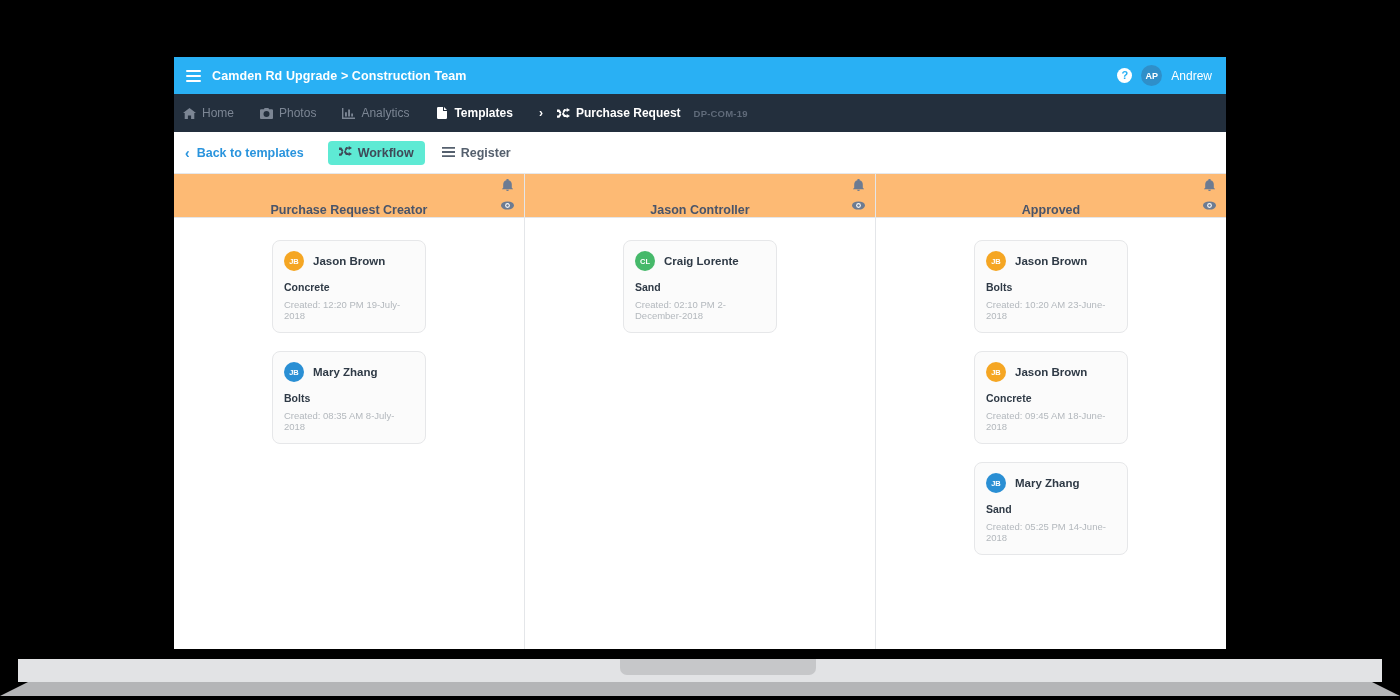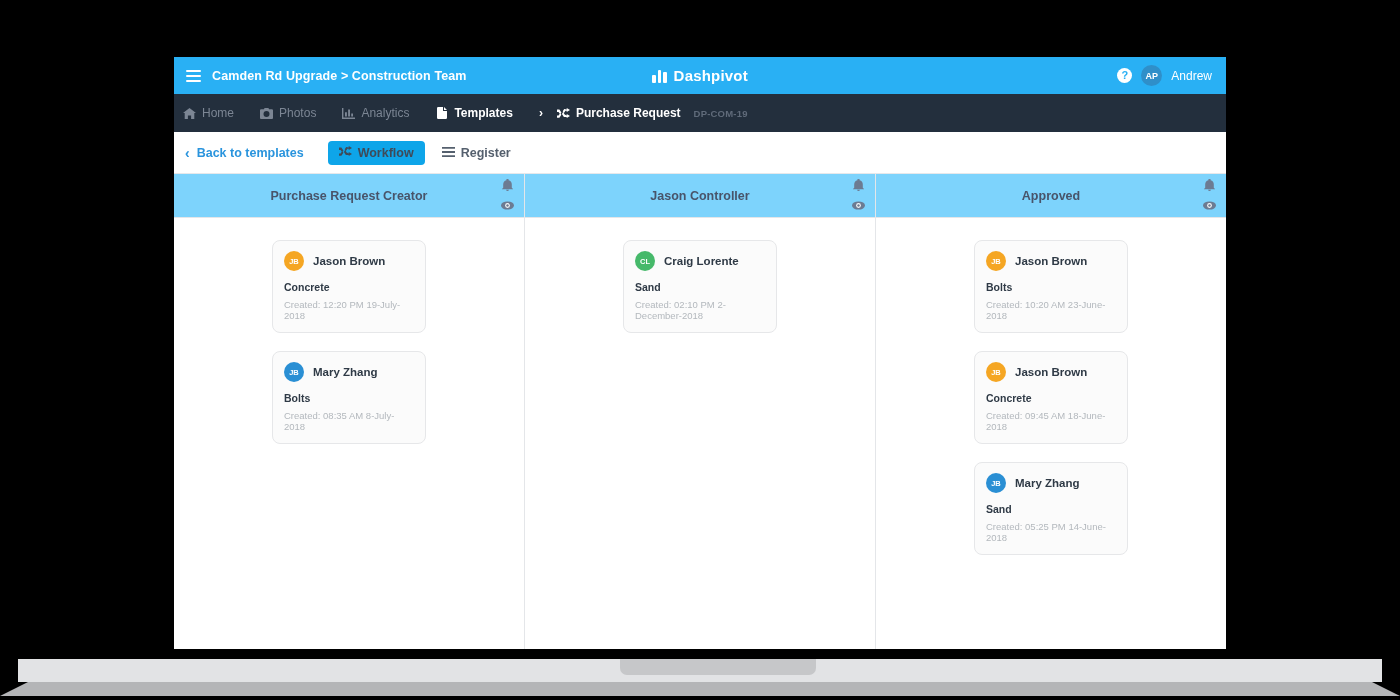--- a/index.html
+++ b/index.html
@@ -131,21 +131,21 @@
     color: #2a94dd; font-size: 12.5px; font-weight: bold;
     cursor: pointer; margin-right: 24px;
   }
   #back-link .chev { font-size: 14px; line-height: 1; }
   .view-tab {
     display: flex; align-items: center; gap: 6px;
     font-size: 12.5px; font-weight: bold; color: #55606e;
     padding: 5px 11px; border-radius: 4px; cursor: pointer;
     margin-right: 6px; white-space: nowrap;
   }
-  .view-tab.active { background: #0ea5e9; color: #3f4a58; }
+  .view-tab.active { background: #5eead4; color: #3f4a58; }
   #toolbar-right { margin-left: auto; display: flex; align-items: stretch; height: 100%; }
   #edit-template-btn {
     display: flex; align-items: center; gap: 7px;
     font-size: 12.5px; color: #4c5866; font-weight: bold;
     padding: 0 17px; cursor: pointer;
   }
   #add-form-btn {
     display: flex; align-items: center; justify-content: center;
     background: #5ab963; color: #ffffff;
     font-size: 12.5px; font-weight: bold;
@@ -156,23 +156,23 @@
   #board { flex: 1 1 auto; display: flex; min-height: 0; }
   .board-col {
     flex: 1 1 0; min-width: 0;
     display: flex; flex-direction: column;
     border-right: 1px solid #e4e6e9;
     background: #ffffff;
   }
   .board-col:last-child { border-right: none; }
   .col-head {
     height: 44px; flex: 0 0 44px;
-    background: #7dd3fc;
+    background: #fdba74;
     border-bottom: 1px solid #e4e6e9;
-    display: flex; align-items: center; justify-content: center;
+    display: flex; align-items: flex-end; justify-content: center;
     position: relative;
   }
   .col-title { font-size: 12.5px; font-weight: bold; color: #48546a; }
   .col-icons {
     position: absolute; right: 10px; top: 4px;
     display: flex; flex-direction: column; align-items: center; gap: 3px;
     color: #6c7b92;
   }
   .col-icons span { cursor: pointer; line-height: 1; display: block; }
   .col-body { flex: 1 1 auto; padding: 22px 0 0 0; overflow: hidden; }
@@ -204,28 +204,20 @@
   <div id="screen">
 
     <div id="topbar">
       <div class="hamburger">
         <i></i>
           <i></i>
           <i></i>
       </div>
       <div id="breadcrumb-project">Camden Rd Upgrade &gt; Construction Team</div>
 
-      <div id="brand">
-        <div id="brand-logo">
-          <i></i>
-            <i></i>
-            <i></i>
-        </div>
-        <div id="brand-name">Dashpivot</div>
-      </div>
 
       <div id="topbar-right">
         <div class="help-icon">?</div>
         <div id="user-avatar">AP</div>
         <div id="user-name">Andrew</div>
       </div>
     </div>
 
     <div id="navbar">
       <div class="nav-item">

